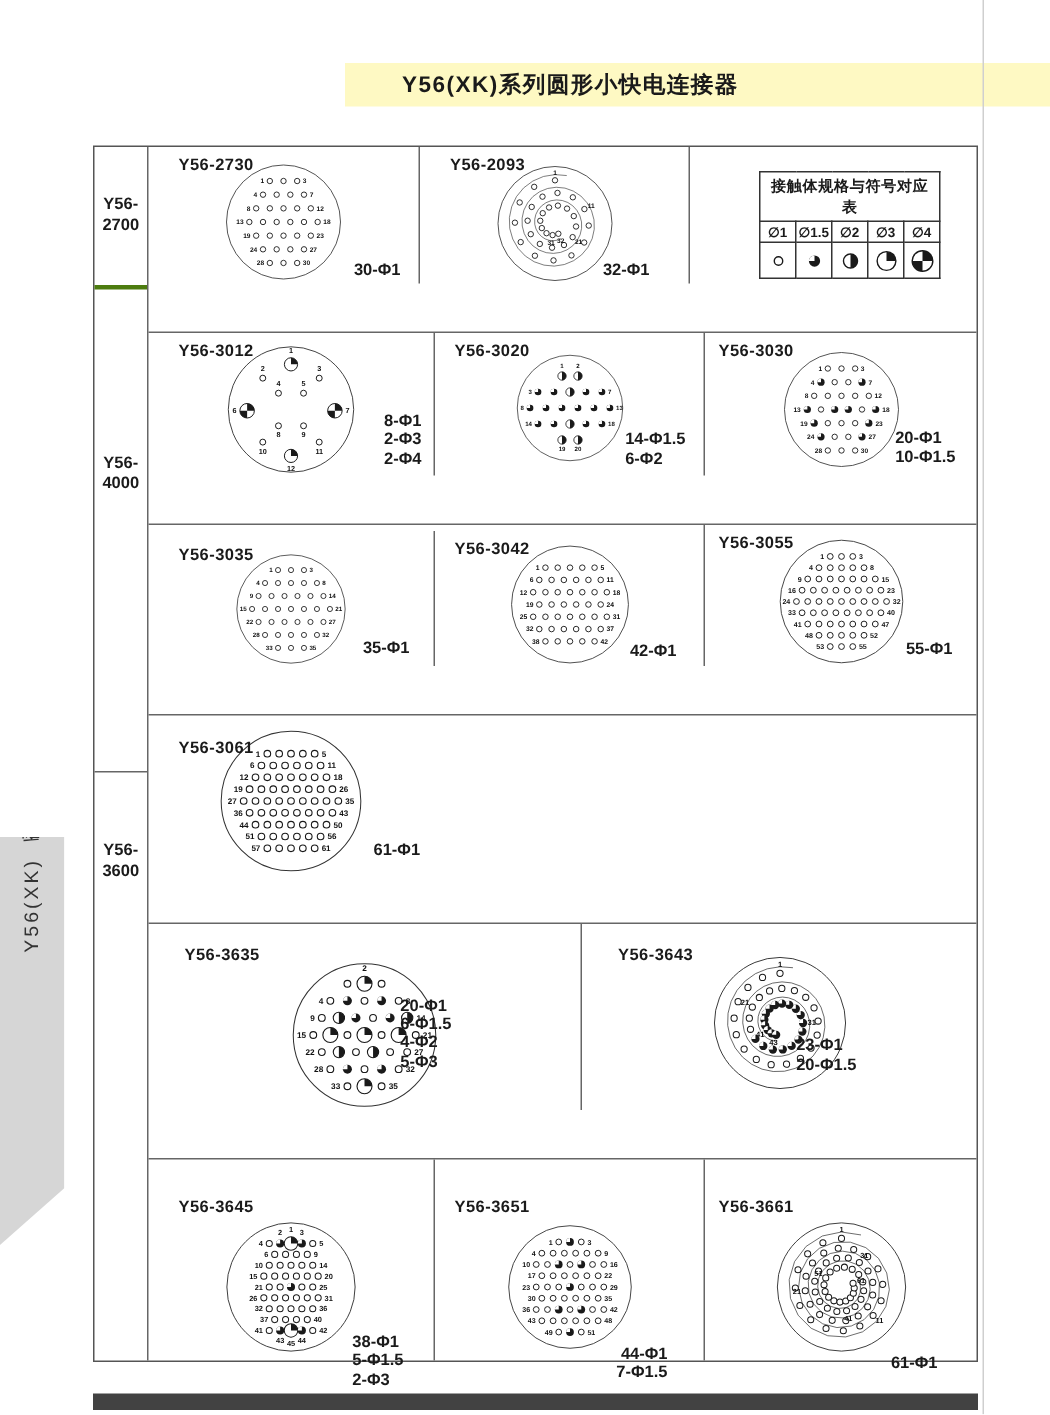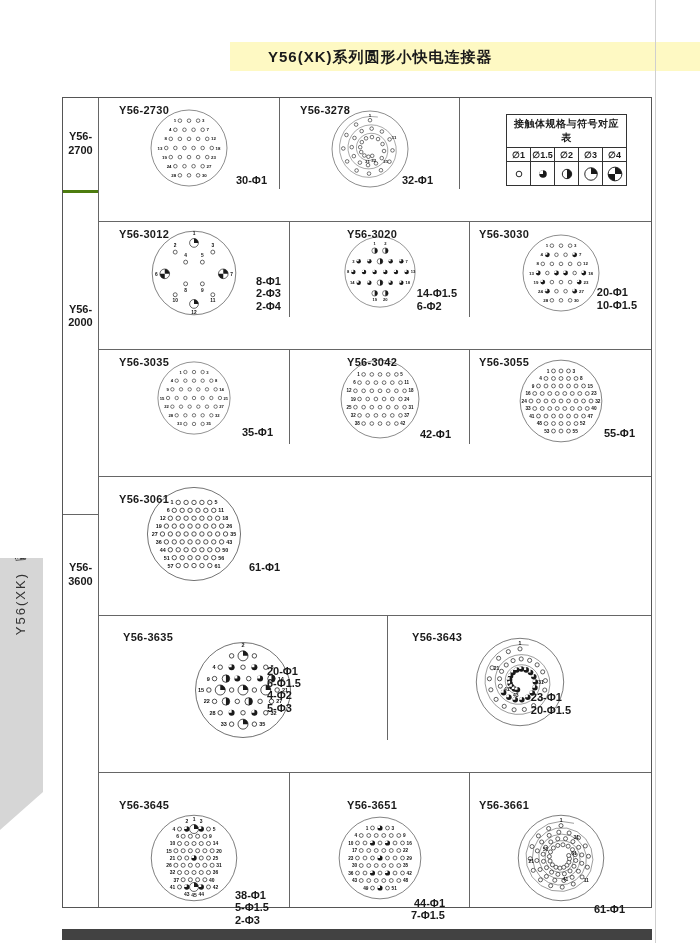--- a/index.html
+++ b/index.html
@@ -19,21 +19,21 @@
             border:1px solid #555; display:flex; }
   .group-col { width:38px; border-right:1px solid #666; display:flex; flex-direction:column; }
   .group-cell { display:flex; justify-content:center; font-weight:bold; font-size:11px; }
   .group-cell span { width:32px; text-align:center; line-height:1.25; }
   .g1 { height:95px; border-bottom:3px solid #4d7c0f; align-items:center; }
   .g2 { height:323px; border-bottom:1px solid #666; padding-top:110px; }
   .g3 { height:393px; padding-top:46px; }
   .content-col { width:552px; display:flex; flex-direction:column;gap:32px; }
   .trow { display:flex; border-top:1px solid #666; }
   .trow:first-child { border-top:none; }
-  .r1 { height:95px; } .r2 { height:100px; } .r3 { height:98px; }
+  .r1 { height:95px; } .r2 { height:100px; } .r3 { height:98px;align-items:flex-end; }
   .r4 { height:125px; } .r5 { height:147px; } .r6 { height:246px; }
   .cell { position:relative; display:flex; flex-direction:column; align-items:center;
           border-left:1px solid #666; }
   .cell:first-child { border-left:none; }
   .model { position:absolute; top:6px; left:20px; font-weight:bold; font-size:11px;
            letter-spacing:0.3px; white-space:nowrap; }
   .spec { position:absolute; font-weight:bold; font-size:11px; line-height:1.12;
           white-space:pre-line; }
   .diagram { display:block; }
   svg text { font-family:"Liberation Sans", sans-serif; }
@@ -69,21 +69,21 @@
   .c3042 .spec { right:18px; bottom:4px; }
   .c3055 .spec { right:16px; bottom:5px; }
   .c3061 .spec { left:150px; bottom:10px; }
   .c3635 .spec { right:86px; bottom:26px; }
   .c3643 .spec { right:80px; bottom:24px; }
   .c3645 .spec { right:20px; top:116px; }
   .c3651 .spec { right:24px; top:124px; text-align:right; }
   .c3661 .spec { right:26px; top:130px; }
 
   .c3030 .model, .c3055 .model, .c3661 .model { left:9px; }
-  .c3020 .model, .c3042 .model, .c3651 .model { left:13px;margin-left:44px; }
+  .c3020 .model, .c3042 .model, .c3651 .model { left:13px; }
   .c3061 .model { top:16px; }
   .c3635 .model, .c3643 .model { top:15px; left:24px; }
   .c3645 .model, .c3651 .model, .c3661 .model { top:26px; }
 
   table.legend { border-collapse:collapse; margin:16px 0 0 46px; background:#fff; }
   table.legend th, table.legend td { border:1px solid #333; text-align:center; }
   .legend-title { font-size:10px; font-weight:bold; padding:2px 3px; letter-spacing:0.5px; }
   .legend-head { font-size:9px; font-weight:bold; width:24px; height:14px; }
   .legend-sym-cell { height:24px; width:24px; }
   .legend-sym { width:20px; height:20px; vertical-align:middle; }
@@ -103,21 +103,21 @@
   <div class="side-tab">
     <span>Y56(XK)系列</span>
   </div>
 
   <div class="ctable">
     <div class="group-col">
       <div class="group-cell g1">
           <span>Y56- 2700</span>
         </div>
       <div class="group-cell g2">
-          <span>Y56- 2000</span>
+          <span>Y56- 4000</span>
         </div>
       <div class="group-cell g3">
           <span>Y56- 3600</span>
         </div>
     </div>
 
     <div class="content-col">
 
       <div class="trow r1">
         <div class="cell c2730">
@@ -165,21 +165,21 @@
               <text x="-55.0" y="26.8" font-size="11" font-weight="bold" fill="#111" text-anchor="end">19</text>
               <text x="55.0" y="26.8" font-size="11" font-weight="bold" fill="#111" text-anchor="start">23</text>
               <text x="-43.7" y="49.5" font-size="11" font-weight="bold" fill="#111" text-anchor="end">24</text>
               <text x="43.7" y="49.5" font-size="11" font-weight="bold" fill="#111" text-anchor="start">27</text>
               <text x="-32.3" y="72.3" font-size="11" font-weight="bold" fill="#111" text-anchor="end">28</text>
               <text x="32.3" y="72.3" font-size="11" font-weight="bold" fill="#111" text-anchor="start">30</text>
             </svg>
           <div class="spec">30-Φ1</div>
         </div>
         <div class="cell c2732">
-          <div class="model">Y56-3278</div>
+          <div class="model">Y56-2093</div>
           <svg class="diagram" viewBox="-100 -100 200 200">
               <circle cx="0" cy="0" r="95" fill="none" stroke="#333" stroke-width="1.4"></circle>
               <path d="M 19.6 -79.9 L 0.0 -81.5 L -19.2 -78.4 L -36.9 -70.8 L -52.2 -59.4 L -64.2 -44.8 L -72.2 -27.9 L -76.0 -9.8 L -75.4 8.4 L -70.4 25.9 L -61.6 41.4 L -49.4 54.3 L -34.7 63.8 L -18.3 69.4 L -1.2 71.0 L 15.5 68.4 L 31.0 62.0 L 44.3 52.3 L 54.9 39.7 L 62.0 25.2 L 65.4 9.6 L 65.0 -6.1 L 60.9 -21.2 L 53.4 -34.6 L 43.1 -45.8 L 30.6 -54.0 L 16.6 -59.0 L 2.1 -60.4 L -12.2 -58.4 L -25.4 -53.1 L -36.8 -44.9 L -45.7 -34.3 L -51.9 -22.2 L -54.8 -9.0 L -54.6 4.2 L -51.3 16.8 L -45.1 28.1 L -36.5 37.5 L -26.2 44.4 L -14.6 48.6 L -2.6 49.8 L 9.2 48.2 L 20.1 43.9 L 29.5 37.2 L 36.8 28.7 L 41.9 18.7 L 44.3 8.1 L 44.2 -2.6 L 41.5 -12.8 L 36.5 -21.9 L 29.7 -29.4 L 21.4 -35.0 L 12.2 -38.3 L 2.7 -39.3 L -6.6 -38.0 L -15.1 -34.6 L -22.4 -29.4 L -28.1 -22.7 L -32.0 -15.0 L -33.8 -6.8 L -33.7 1.4 L -31.6 9.2 L -27.8 16.0 L -22.6 21.6 L -16.4 25.7 L -9.5 28.1 L -2.5 28.7 L 4.3 27.7 L 10.5 25.1" fill="none" stroke="#3a3a3a" stroke-width="1.1"></path>
               <circle cx="4.408728476930472e-15" cy="-72" r="4.5" fill="#fff" stroke="#1a1a1a" stroke-width="1.5"></circle>
               <circle cx="-34.717156129879946" cy="-61.081213968012214" r="4.5" fill="#fff" stroke="#1a1a1a" stroke-width="1.5"></circle>
               <circle cx="-58.868402897344936" cy="-35.056683783280285" r="4.5" fill="#fff" stroke="#1a1a1a" stroke-width="1.5"></circle>
               <circle cx="-66.76047841178844" cy="-1.3533093757862367" r="4.5" fill="#fff" stroke="#1a1a1a" stroke-width="1.5"></circle>
               <circle cx="-57.17764675389253" cy="30.98243535710041" r="4.5" fill="#fff" stroke="#1a1a1a" stroke-width="1.5"></circle>
               <circle cx="-33.47830284714519" cy="53.710968813054876" r="4.5" fill="#fff" stroke="#1a1a1a" stroke-width="1.5"></circle>
               <circle cx="-2.4942839938735952" cy="61.497825177580594" r="4.5" fill="#fff" stroke="#1a1a1a" stroke-width="1.5"></circle>

